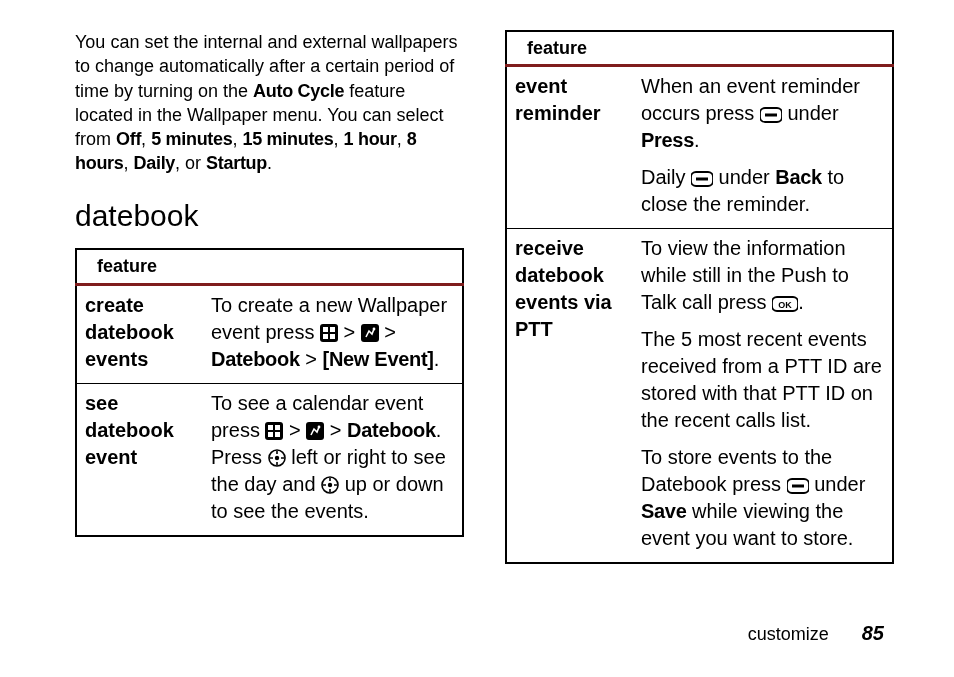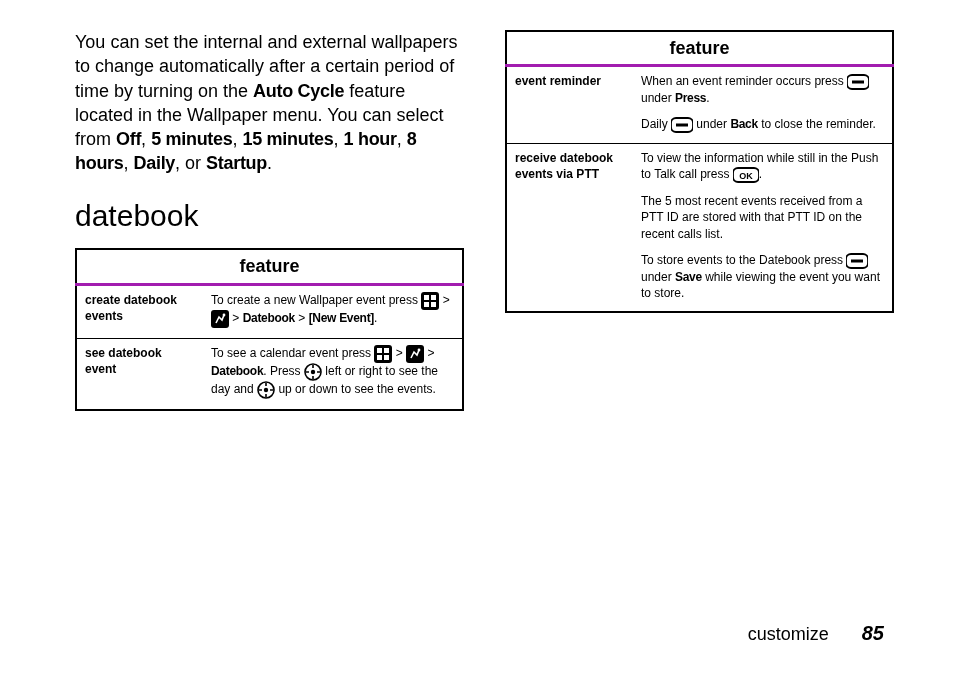--- a/index.html
+++ b/index.html
@@ -29,31 +29,31 @@
     font-weight: normal;
     font-size: 30px;
     margin: 20px 0 12px 0;
   }
   table.feature {
     border-collapse: collapse;
     width: 100%;
     border: 2px solid #000;
   }
   table.feature th {
-    text-align: center;
+    text-align: left;
     font-weight: bold;
     font-size: 18px;
     padding: 4px 20px;
-    border-bottom: 3px solid #a21caf;
+    border-bottom: 3px solid #7f1d1d;
   }
   table.feature td {
     vertical-align: top;
     padding: 6px 8px 10px 8px;
     border-top: 1px solid #000;
-    font-size: 12px;
+    font-size: 20px;
   }
   table.feature tr:first-child td { border-top: none; }
   .fname { font-weight: bold; width: 110px; }
   .icon {
     display: inline-block;
     vertical-align: middle;
     line-height: 0;
   }
   .cond-bold { font-weight: bold; letter-spacing: -0.3px; }
   .desc p { margin: 0 0 10px 0; }

